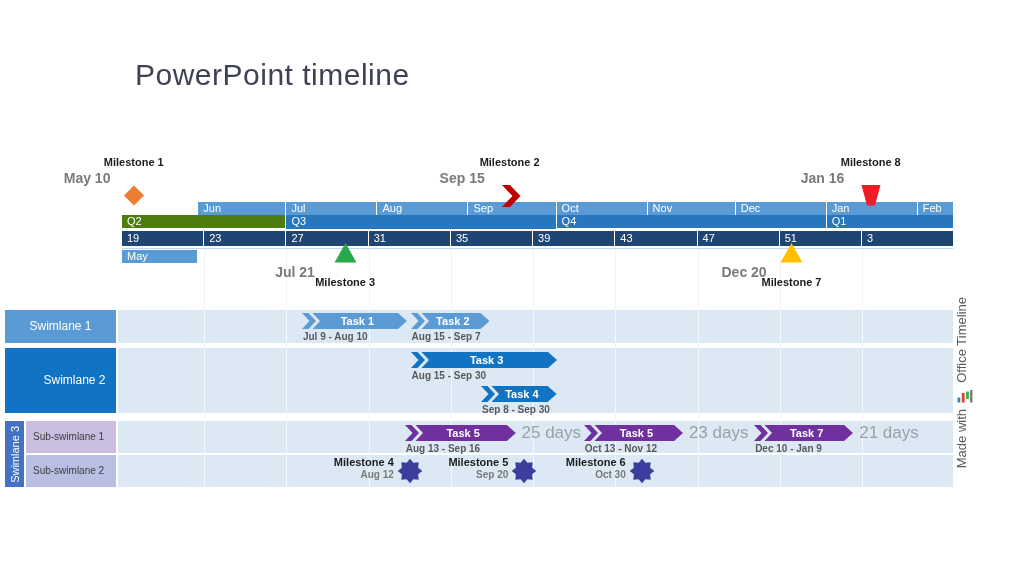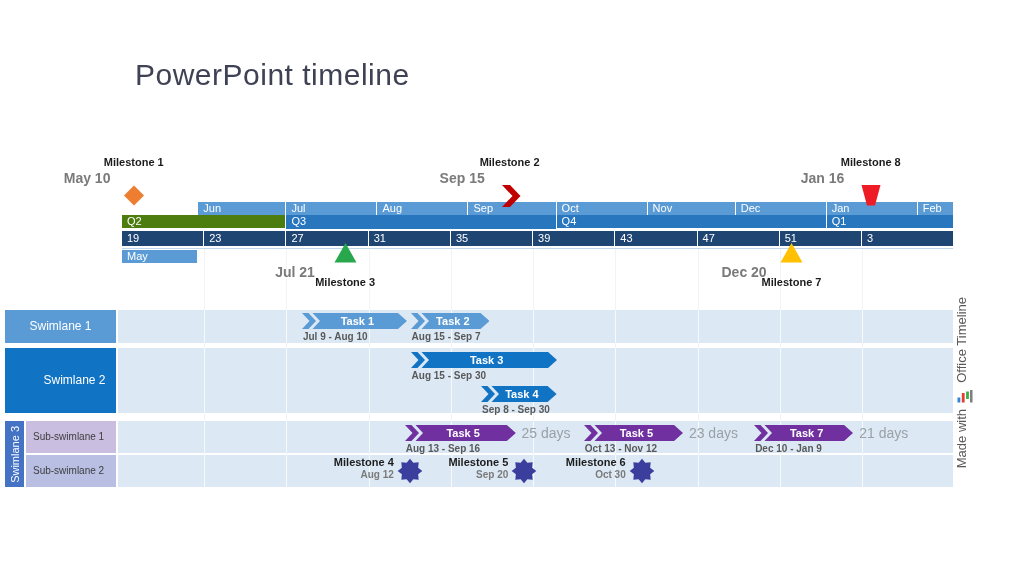--- a/index.html
+++ b/index.html
@@ -14,21 +14,21 @@
   .lanehdr{position:absolute;color:#fff;font-size:12px;text-align:center;
            white-space:nowrap;overflow:hidden;}
   .subhdr{position:absolute;color:#3d3d3d;font-size:10px;padding-left:7px;
           white-space:nowrap;overflow:hidden;}
   .rowbg{position:absolute;background:#DCE9F5;}
   .grid1{position:absolute;width:1px;background:#c4d3e6;}
   .grid2{position:absolute;width:1px;background:rgba(255,255,255,0.75);}
   .tlabel{position:absolute;color:#fff;font-weight:bold;font-size:11px;text-align:center;
           line-height:16px;white-space:nowrap;overflow:hidden;}
   .tdate{position:absolute;font-size:10px;font-weight:bold;color:#595959;white-space:nowrap;}
-  .tdur{position:absolute;font-size:14px;color:#9aa0a6;white-space:nowrap;line-height:14px;}
+  .tdur{position:absolute;font-size:17px;color:#9aa0a6;white-space:nowrap;line-height:14px;}
   .msname{position:absolute;font-size:11px;font-weight:bold;color:#1c1c1c;
           text-align:center;white-space:nowrap;}
   .msdate{position:absolute;font-size:14px;font-weight:600;color:#7a7a7a;
           text-align:left;white-space:nowrap;}
   .starname{position:absolute;font-size:11px;font-weight:bold;color:#1c1c1c;
             text-align:right;white-space:nowrap;}
   .stardate{position:absolute;font-size:10px;font-weight:600;color:#7a7a7a;
             text-align:right;white-space:nowrap;}
   .shape{position:absolute;line-height:0;}
   .vtext{position:absolute;writing-mode:vertical-rl;transform:rotate(180deg);

